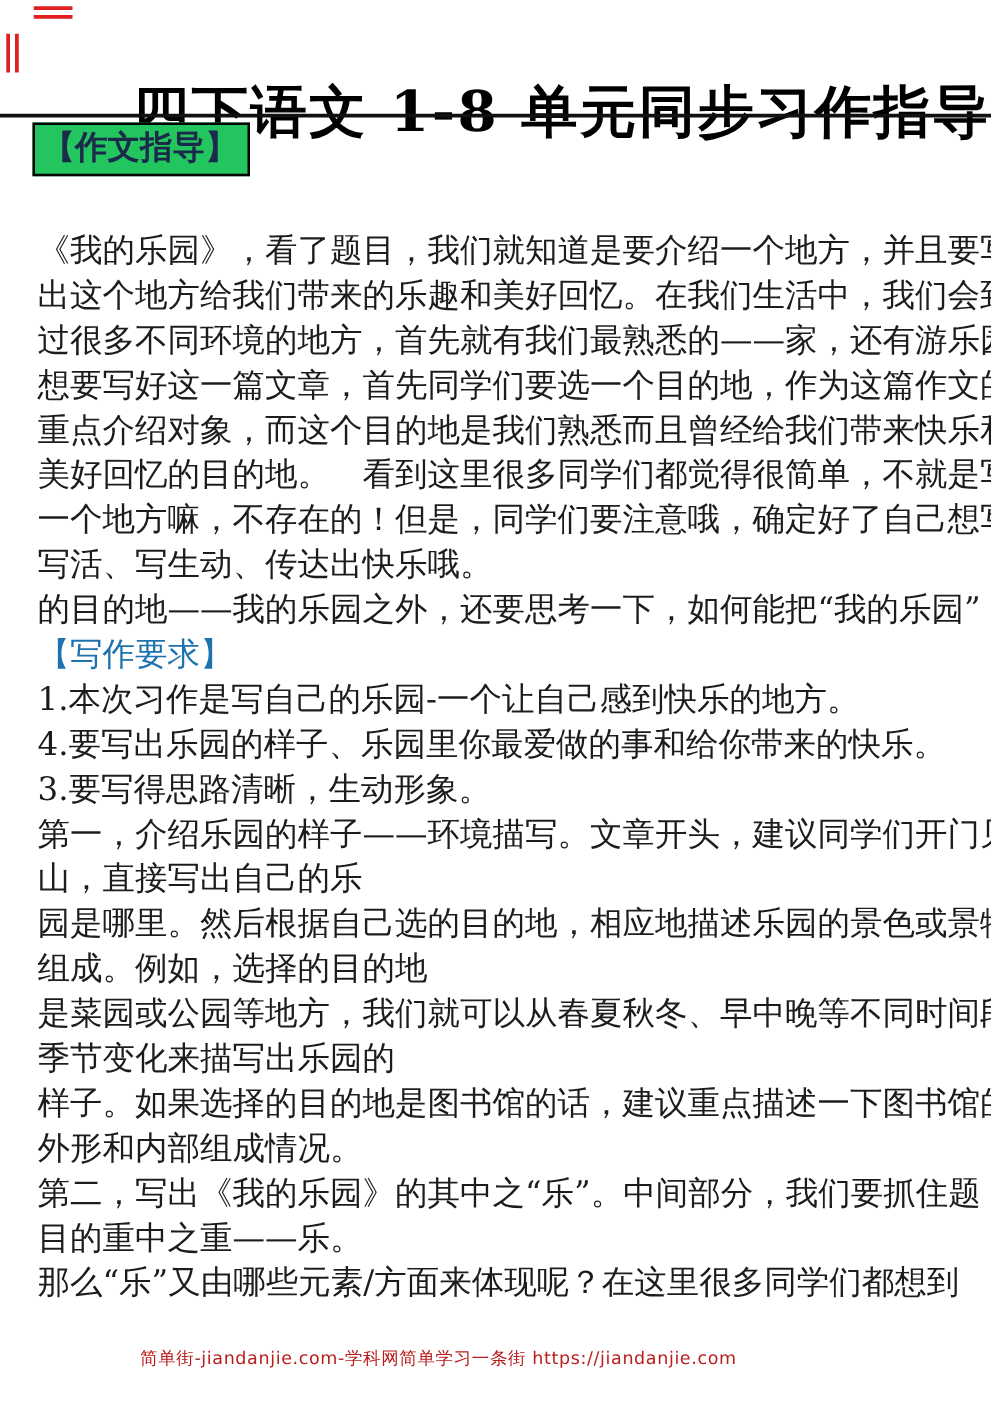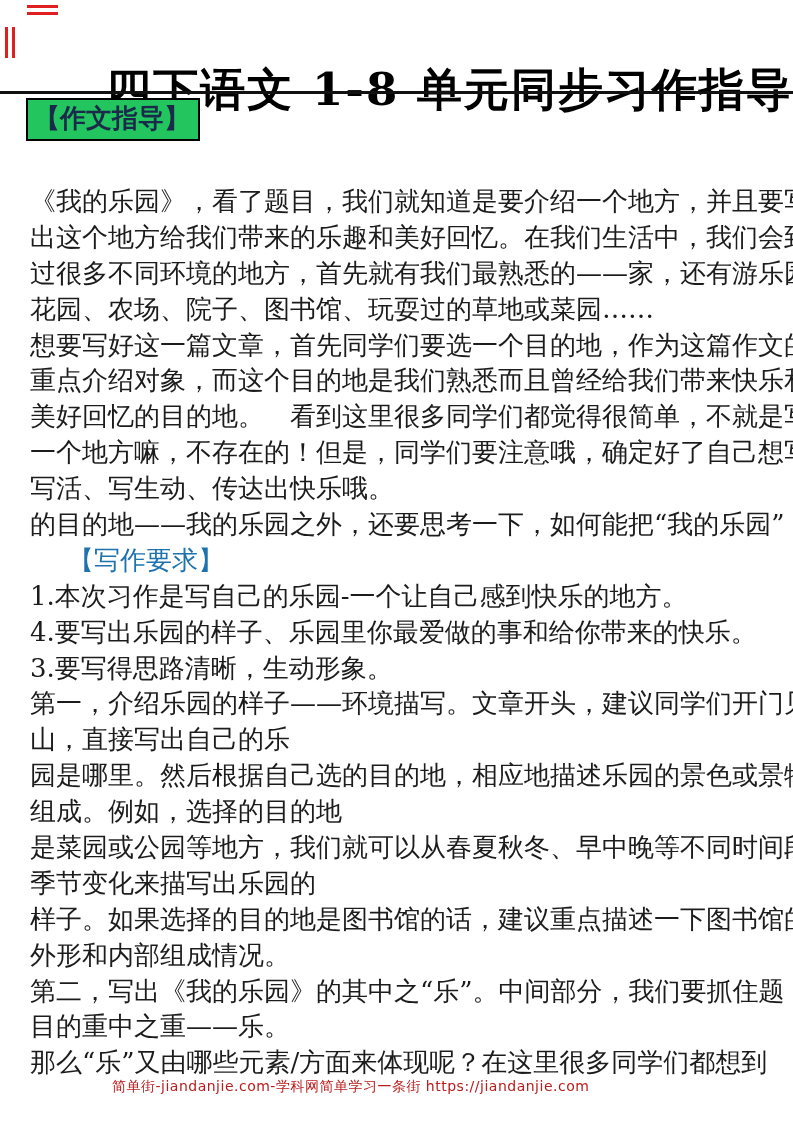--- a/index.html
+++ b/index.html
@@ -33,21 +33,21 @@
     font-size:26px;font-weight:700;color:#1b2a4a;
     white-space:nowrap;line-height:1.2;
   }
   .content{
     position:absolute;left:30px;top:184px;width:745px;z-index:2;
   }
   .line{
     font-size:26px;line-height:35.9px;height:35.9px;
     color:#1c1c1c;white-space:nowrap;
   }
-  .header-line{color:#1e73ae;margin-left:38px;}
+  .header-line{color:#1e73ae;}
   .watermark{
     position:absolute;left:112px;top:1066px;z-index:1;
     font-family:"DejaVu Sans","Liberation Sans",sans-serif;
     font-size:14px;color:#b91c1c;white-space:nowrap;letter-spacing:0.5px;margin-top:12px;
   }
 </style>
 </head>
 <body>
 
 <div class="page">
@@ -62,21 +62,20 @@
   <div class="rule"></div>
 
   <div class="label-box">
     <span>【作文指导】</span>
   </div>
 
   <div class="content">
     <div class="line">《我的乐园》，看了题目，我们就知道是要介绍一个地方，并且要写</div>
     <div class="line">出这个地方给我们带来的乐趣和美好回忆。在我们生活中，我们会到</div>
     <div class="line">过很多不同环境的地方，首先就有我们最熟悉的——家，还有游乐园、</div>
-    <div class="line">花园、农场、院子、图书馆、玩耍过的草地或菜园……</div>
     <div class="line">想要写好这一篇文章，首先同学们要选一个目的地，作为这篇作文的</div>
     <div class="line">重点介绍对象，而这个目的地是我们熟悉而且曾经给我们带来快乐和</div>
     <div class="line">美好回忆的目的地。　看到这里很多同学们都觉得很简单，不就是写</div>
     <div class="line">一个地方嘛，不存在的！但是，同学们要注意哦，确定好了自己想写</div>
     <div class="line">写活、写生动、传达出快乐哦。</div>
     <div class="line">的目的地——我的乐园之外，还要思考一下，如何能把“我的乐园”</div>
     <div class="line header-line">【写作要求】</div>
     <div class="line">1.本次习作是写自己的乐园-一个让自己感到快乐的地方。</div>
     <div class="line">4.要写出乐园的样子、乐园里你最爱做的事和给你带来的快乐。</div>
     <div class="line">3.要写得思路清晰，生动形象。</div>

